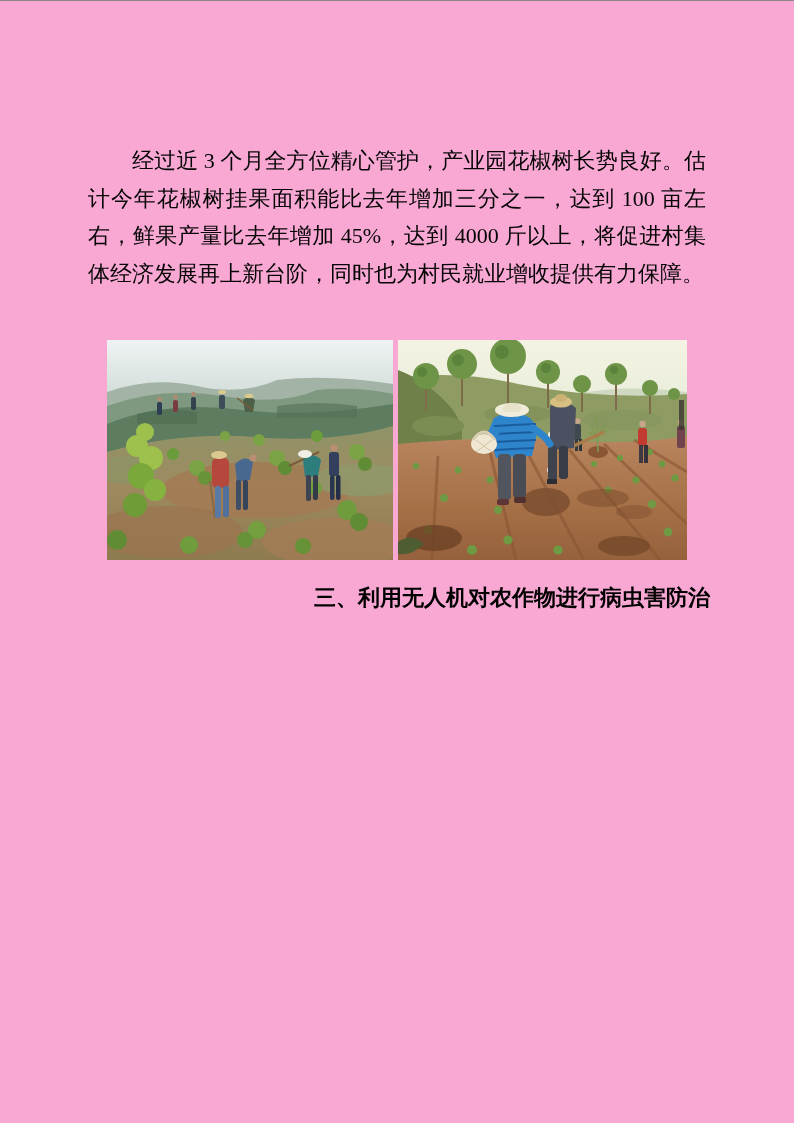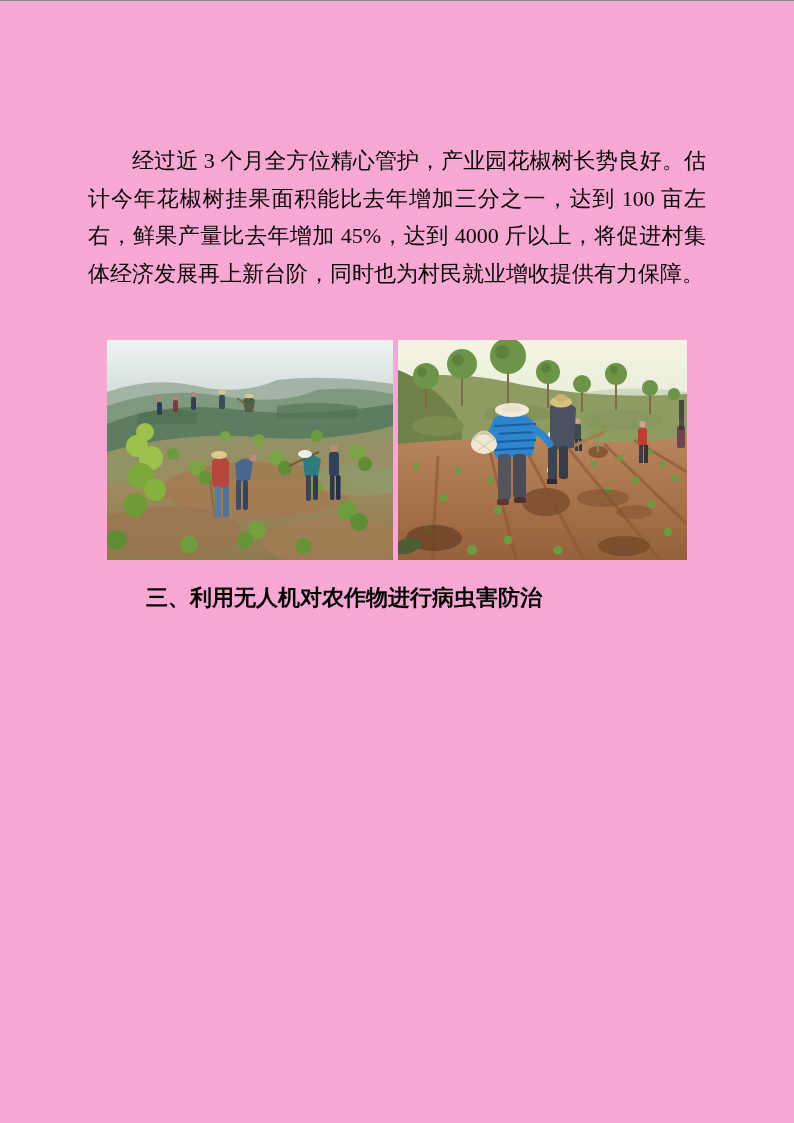--- a/index.html
+++ b/index.html
@@ -15,25 +15,26 @@
   .para{
     position:absolute;left:88px;width:618px;
     margin:0;
     font-size:22px;line-height:37.5px;
     text-align:justify;text-indent:2em;
     color:#050505;
   }
   .para1{top:141px;}
   .para2{top:633px;}
   .heading{
-    position:absolute;left:100px;top:582px;width:618px;
+    position:absolute;left:92px;top:582px;width:618px;
     margin:0;padding-left:46px;box-sizing:border-box;
     font-family:"Liberation Sans","DejaVu Sans",sans-serif;
     font-weight:bold;font-size:22px;line-height:30px;
     color:#000;
+    text-align:right;
   }
   .photo-row{
     position:absolute;left:107px;top:339px;
     width:580px;height:220px;
     display:flex;gap:5px;
   }
   .photo-row svg{display:block;height:220px;}
   .ph-left{width:286px;}
   .ph-right{width:289px;}
 </style>

